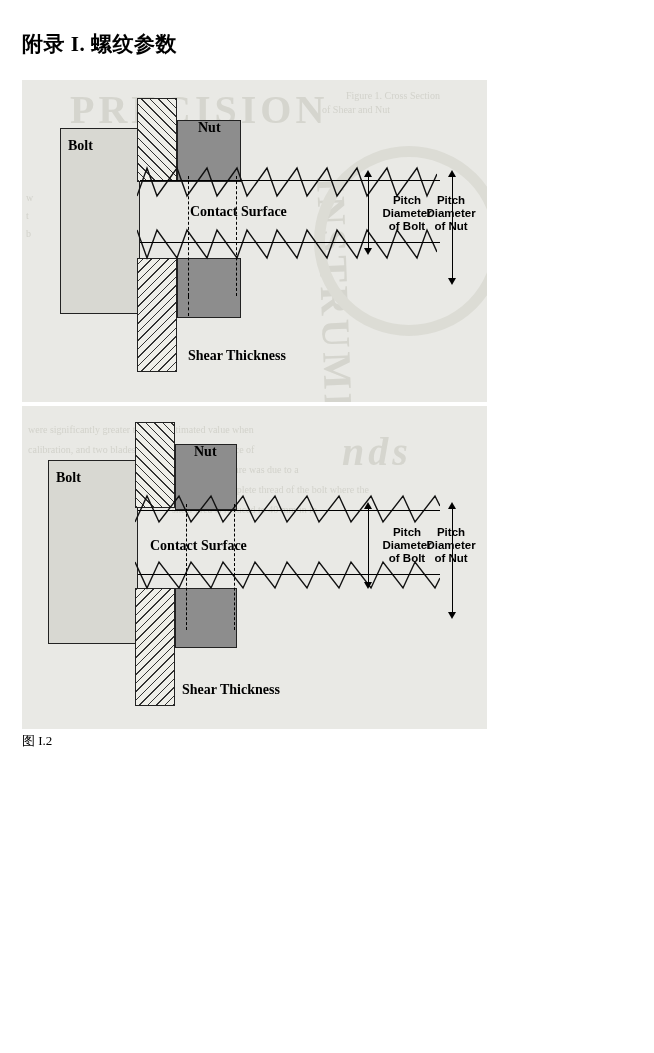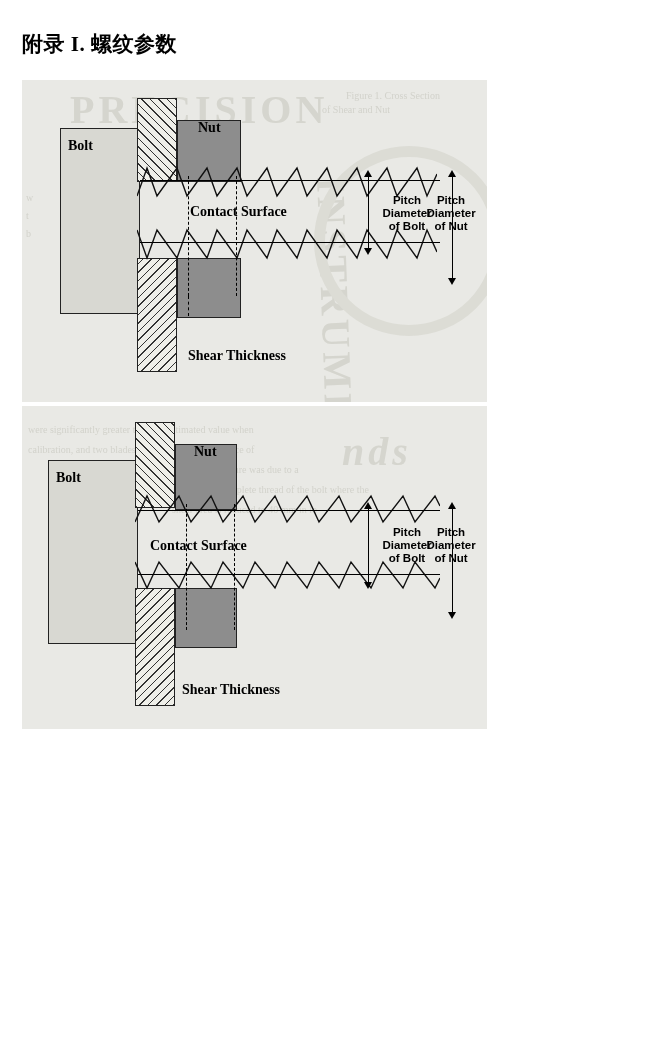--- a/index.html
+++ b/index.html
@@ -270,15 +270,16 @@
         <span>Pitch</span><br>
         <span>Diameter</span><br>
         <span>of Bolt</span>
       </div>
       <div class="lbl-c" style="left:398px; top:120px; width:62px;">
         <span>Pitch</span><br>
         <span>Diameter</span><br>
         <span>of Nut</span>
       </div>
     </div>
+    <div class="fig-caption">图 I.2</div>
   </div>
 
 </div>
 
 </body></html>

